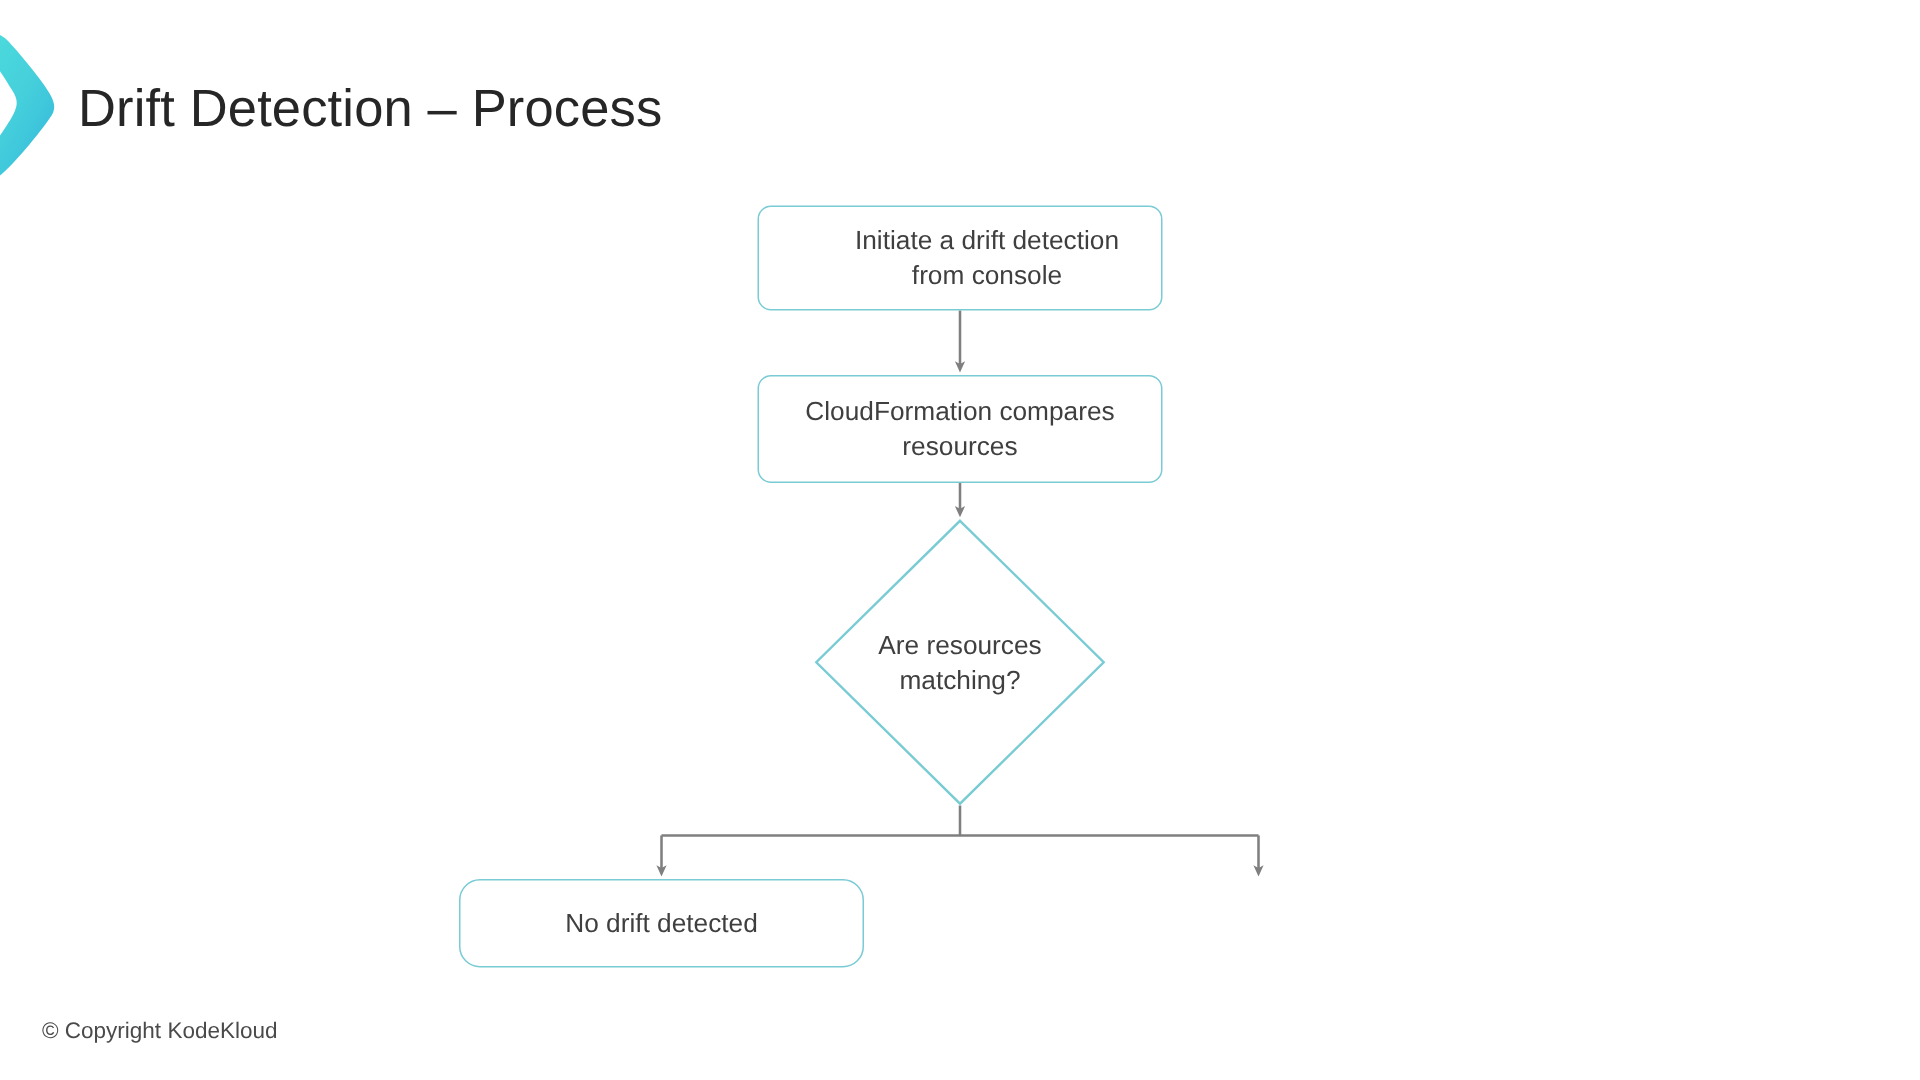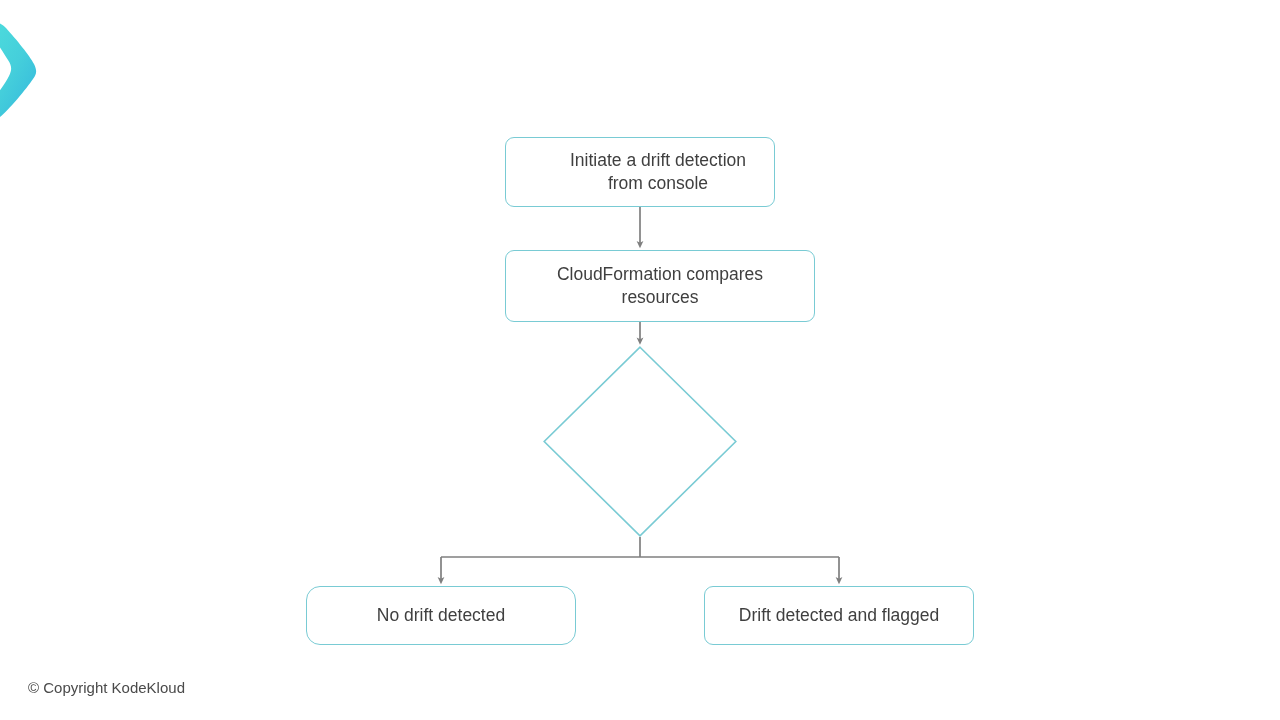--- a/index.html
+++ b/index.html
@@ -90,21 +90,21 @@
   #node-initiate {
     left: 505px;
     top: 137px;
     width: 270px;
     height: 70px;
     padding-left: 36px;
   }
   #node-compare {
     left: 505px;
     top: 250px;
-    width: 310px;
+    width: 270px;
     height: 72px;
   }
   #node-no-drift {
     left: 306px;
     top: 586px;
     width: 270px;
     height: 59px;
     border-radius: 14px;
   }
   #node-drift {
@@ -159,20 +159,21 @@
           <stop offset="55%" stop-color="#45cfdb"></stop>
           <stop offset="100%" stop-color="#33b6dd"></stop>
         </linearGradient>
       </defs>
       <path d="M2,2 C2,2 20,3 28,12 C38,23 52,40 56,48 C59,54 59,58 55,63
                C49,72 30,95 22,101 C16,105 4,103 1,102
                C8,94 26,70 31,60 C34,54 34,50 30,44 C24,34 9,12 2,2 Z" fill="url(#chev-grad)"></path>
     </svg>
   </div>
 
+  <div id="slide-title">Drift Detection – Process</div>
 
   <div id="flowchart">
 
     <svg id="connectors" viewBox="0 0 1280 720">
       <defs>
         <marker id="arrowhead" markerWidth="9" markerHeight="9" refX="4.2" refY="4.2" orient="auto" markerUnits="userSpaceOnUse">
           <path d="M0.6,0.8 L8.0,4.2 L0.6,7.6 L2.4,4.2 Z" fill="#7f7f7f"></path>
         </marker>
       </defs>
 
@@ -199,27 +200,26 @@
 
     <div class="node node-box" id="node-compare">
       <span class="node-label">CloudFormation compares
 resources</span>
     </div>
 
     <div class="node" id="node-decision">
       <svg class="diamond-shape" viewBox="0 0 194 191">
         <polygon points="97,1.2 192.8,95.5 97,189.8 1.2,95.5" fill="#ffffff" stroke="#79cbd4" stroke-width="1.6"></polygon>
       </svg>
+      <span class="node-label">Are resources
+matching?</span>
     </div>
 
     <div class="node node-box" id="node-no-drift">
       <span class="node-label">No drift detected</span>
     </div>
 
-    <div class="node node-box" id="node-drift">
-      <span class="node-label">Drift detected and flagged</span>
-    </div>
 
   </div>
 
   <div id="footer-copyright">© Copyright KodeKloud</div>
 
 </div>
 
 </body></html>

